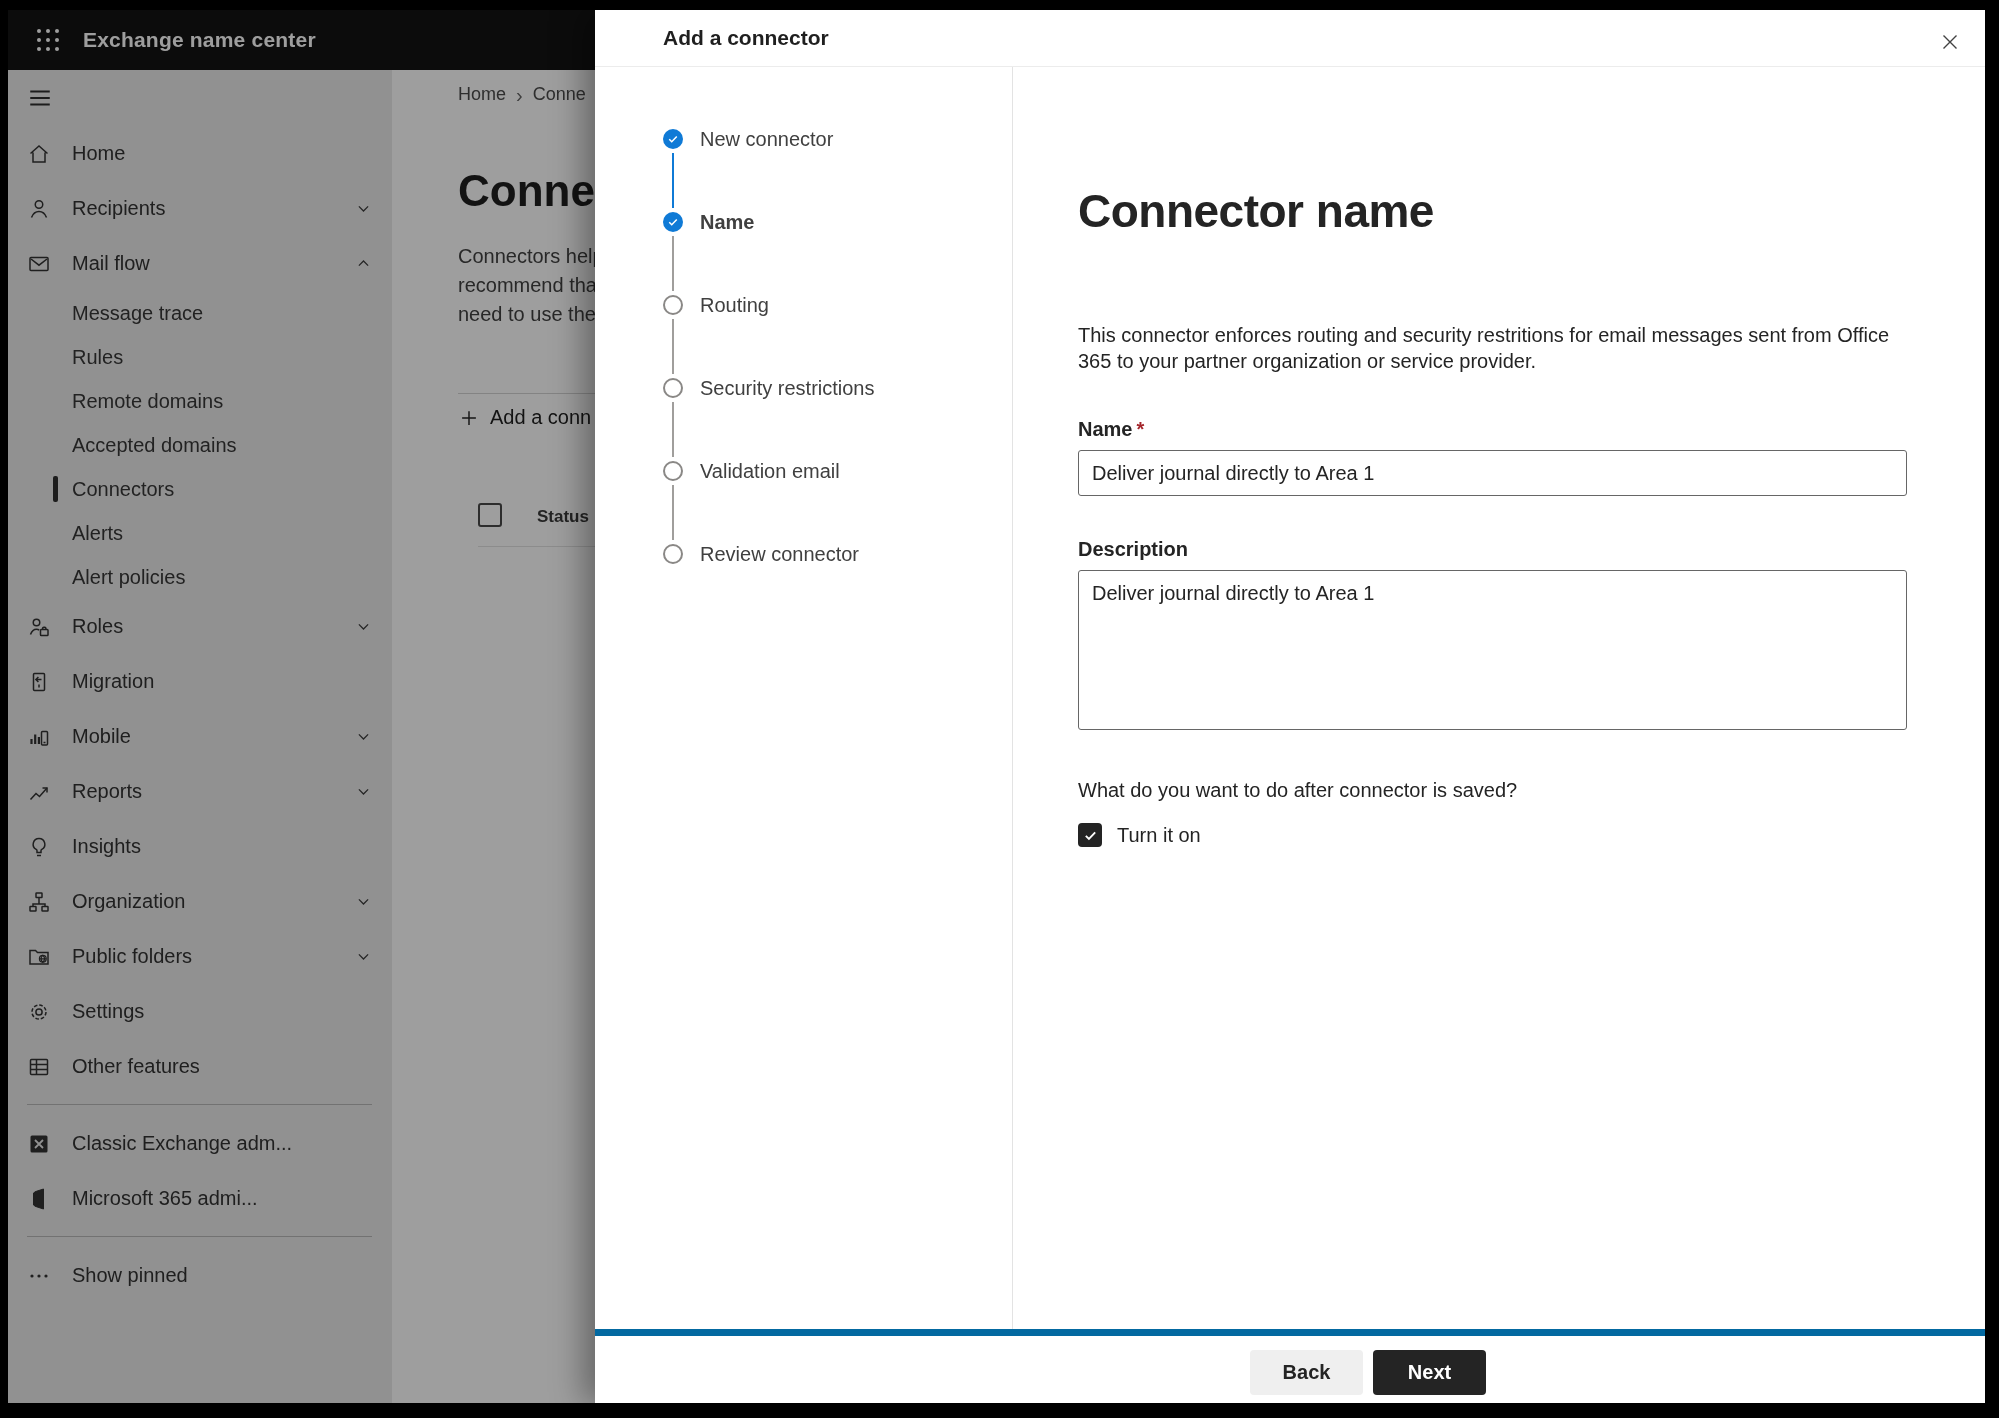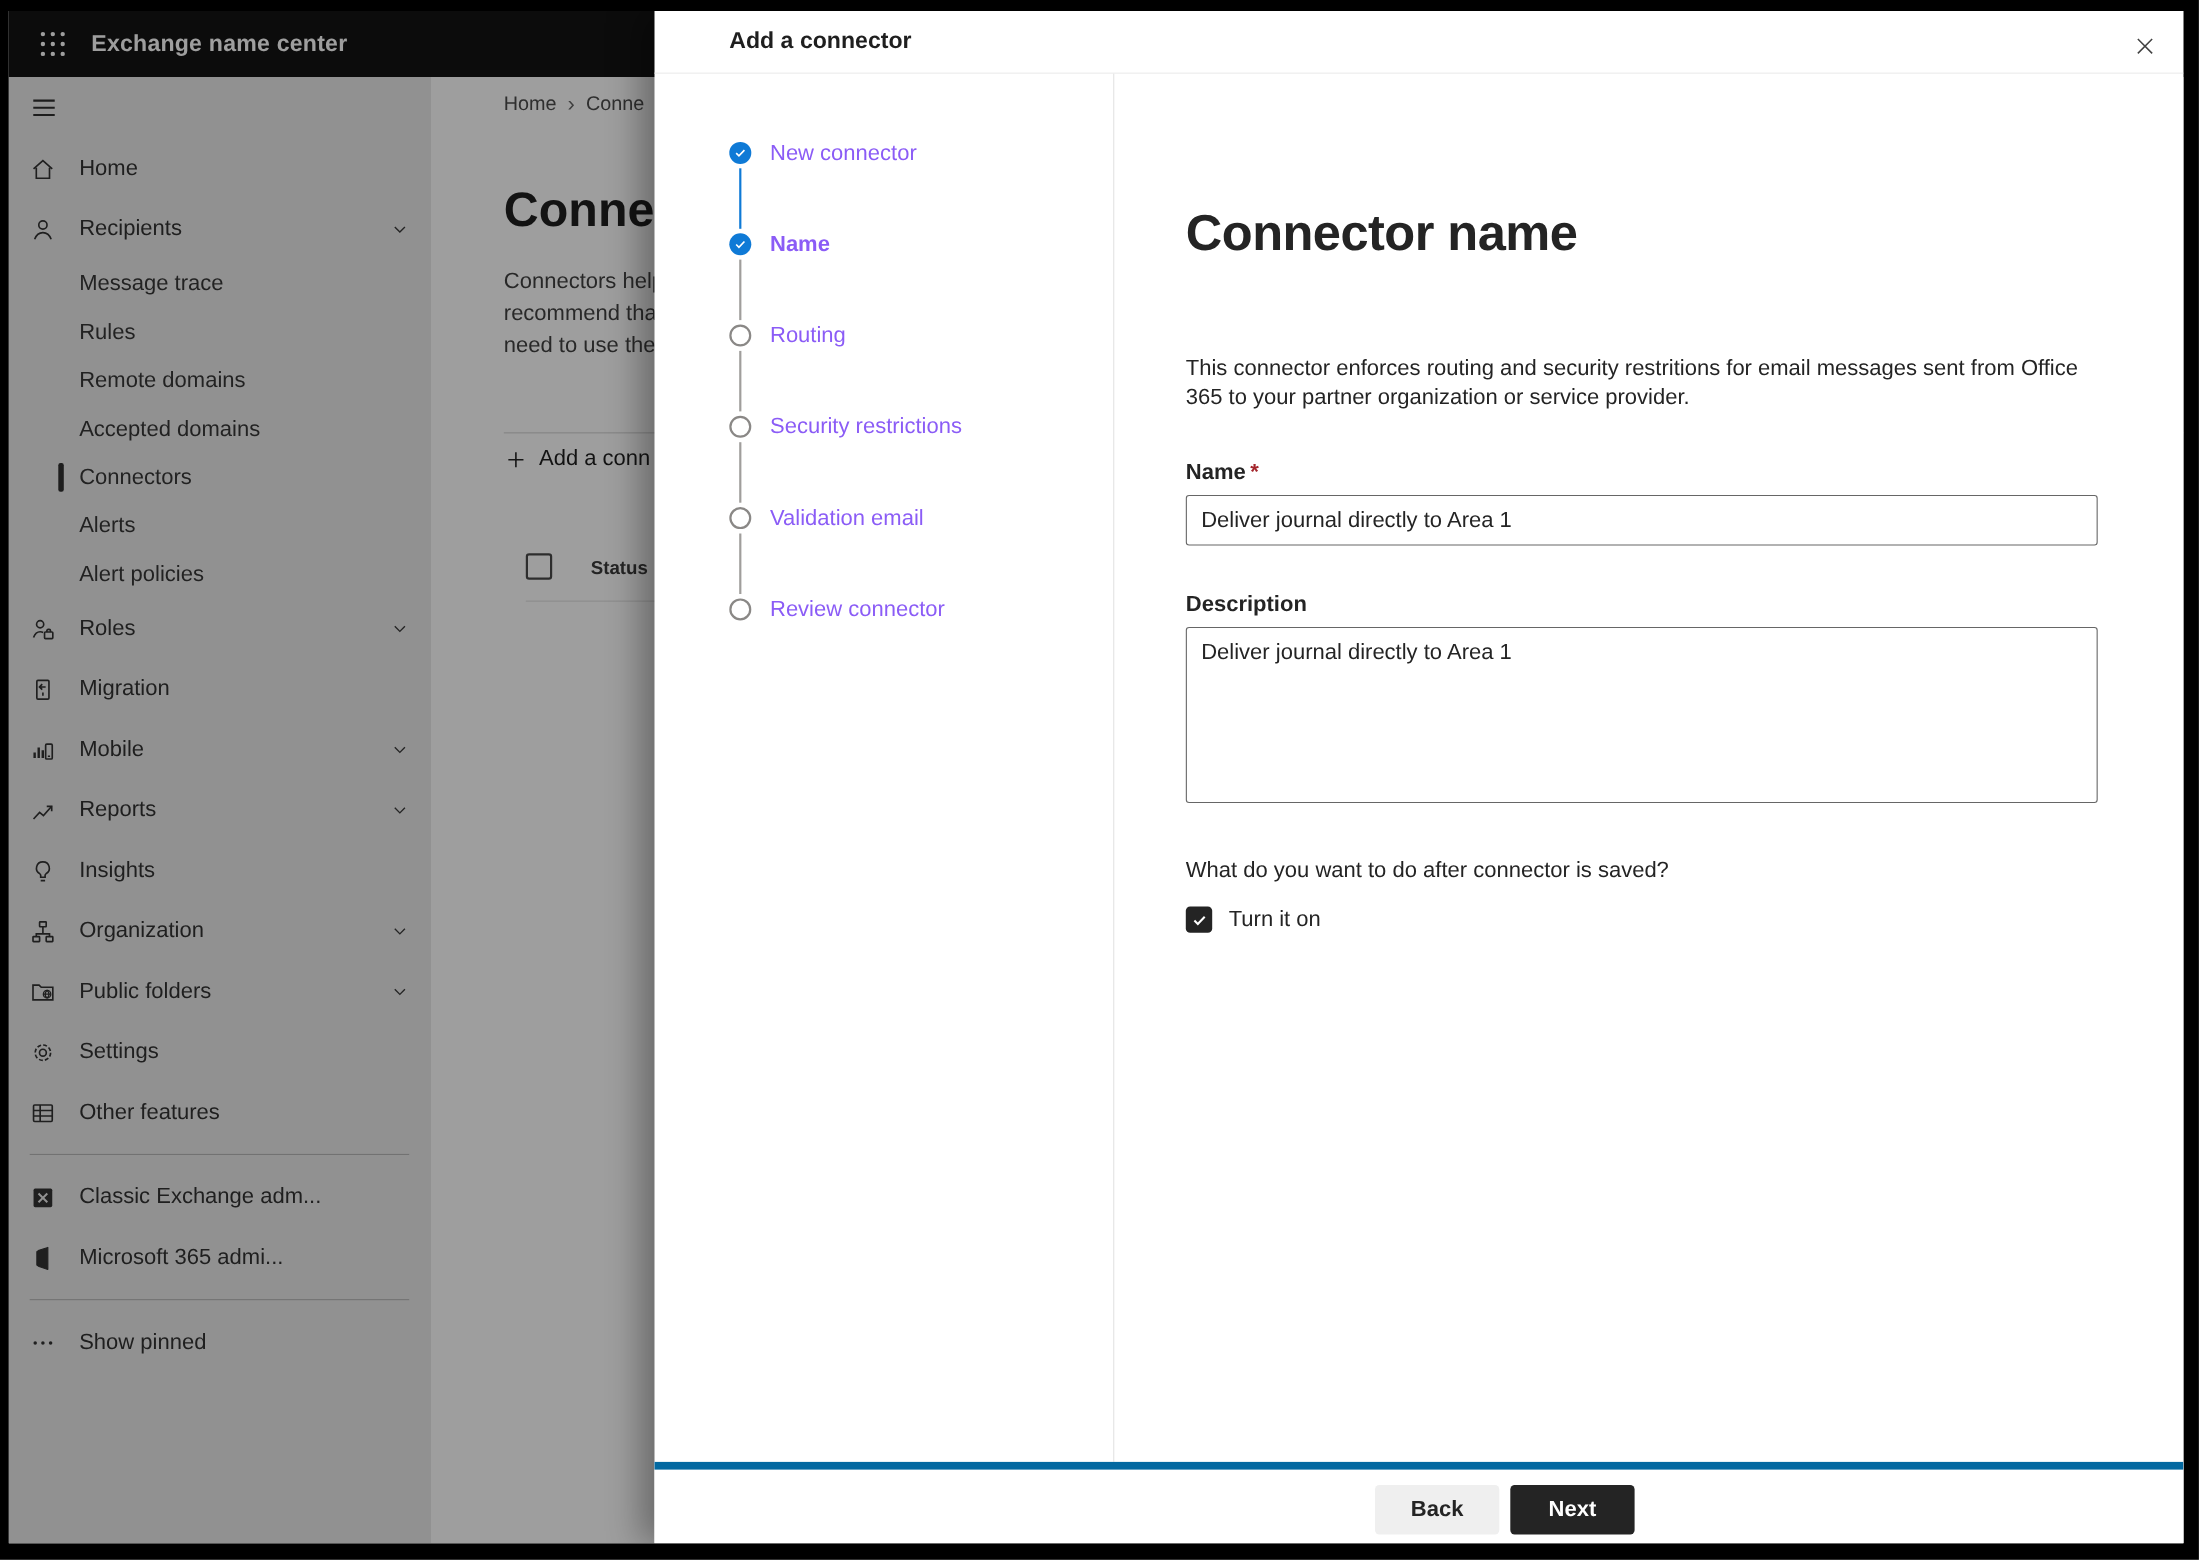--- a/index.html
+++ b/index.html
@@ -69,21 +69,21 @@
 
   
   .steps-panel { width:418px; flex:none; border-right:1px solid #e3e3e3; position:relative; }
   .steps { list-style:none; position:absolute; left:68px; top:62px; right:10px; }
   .step { height:83px; position:relative; }
   .step-dot { position:absolute; left:0; top:0; width:20px; height:20px; border-radius:50%; display:flex; align-items:center; justify-content:center; }
   .step.completed .step-dot, .step.active .step-dot { background:#0f7ad6; }
   .step.upcoming .step-dot { background:#fff; border:2.5px solid #8a8886; }
   .step-dot svg { width:12px; height:12px; color:#fff; display:none; }
   .step.completed .step-dot svg { display:block; }
-  .step-label { position:absolute; left:37px; top:-1px; font-size:20px; color:#8b5cf6; white-space:nowrap; }
+  .step-label { position:absolute; left:37px; top:-1px; font-size:20px; color:#404040; white-space:nowrap; }
   .step.active .step-label { font-weight:700; }
   .step::before { content:""; position:absolute; left:8.75px; top:-59px; width:2.5px; height:55px; background:transparent; }
   .step.c-blue::before { background:#0f7ad6; }
   .step.c-gray::before { background:#a09e9c; }
 
   
   .content-panel { flex:1; position:relative; padding:117px 78px 0 65px; }
   .page-heading { font-size:46px; font-weight:700; color:#242424; letter-spacing:-0.5px; margin-bottom:84px; }
   .page-desc { font-size:20px; line-height:26px; color:#242424; width:820px; margin-bottom:44px; }
   .field-label { font-size:20px; font-weight:700; color:#242424; margin-bottom:9px; }
@@ -239,20 +239,30 @@
 
             <svg class="nav-icon icon-svg">
               <use href="#sym-person-icon"></use>
             </svg>
             <span class="nav-label">Recipients</span>
             <svg class="nav-chevron icon-svg">
               <use href="#sym-chevron-down"></use>
             </svg>
           </li>
 
+          <li class="nav-item t-top">
+
+            <svg class="nav-icon icon-svg">
+              <use href="#sym-mail-icon"></use>
+            </svg>
+            <span class="nav-label">Mail flow</span>
+            <svg class="nav-chevron icon-svg">
+              <use href="#sym-chevron-up"></use>
+            </svg>
+          </li>
 
           <li class="nav-item t-sub">
 
             <span class="nav-label">Message trace</span>
 
           </li>
 
           <li class="nav-item t-sub">
 
             <span class="nav-label">Rules</span>

